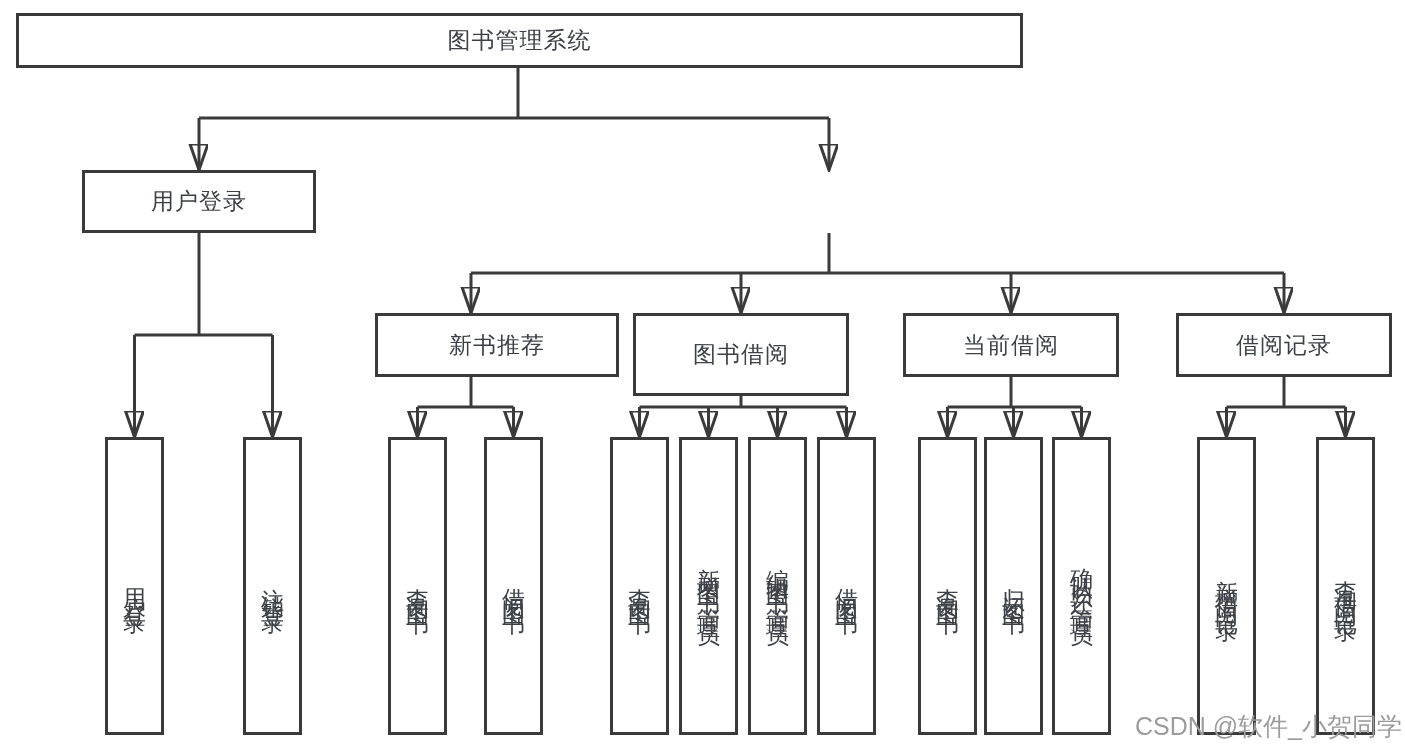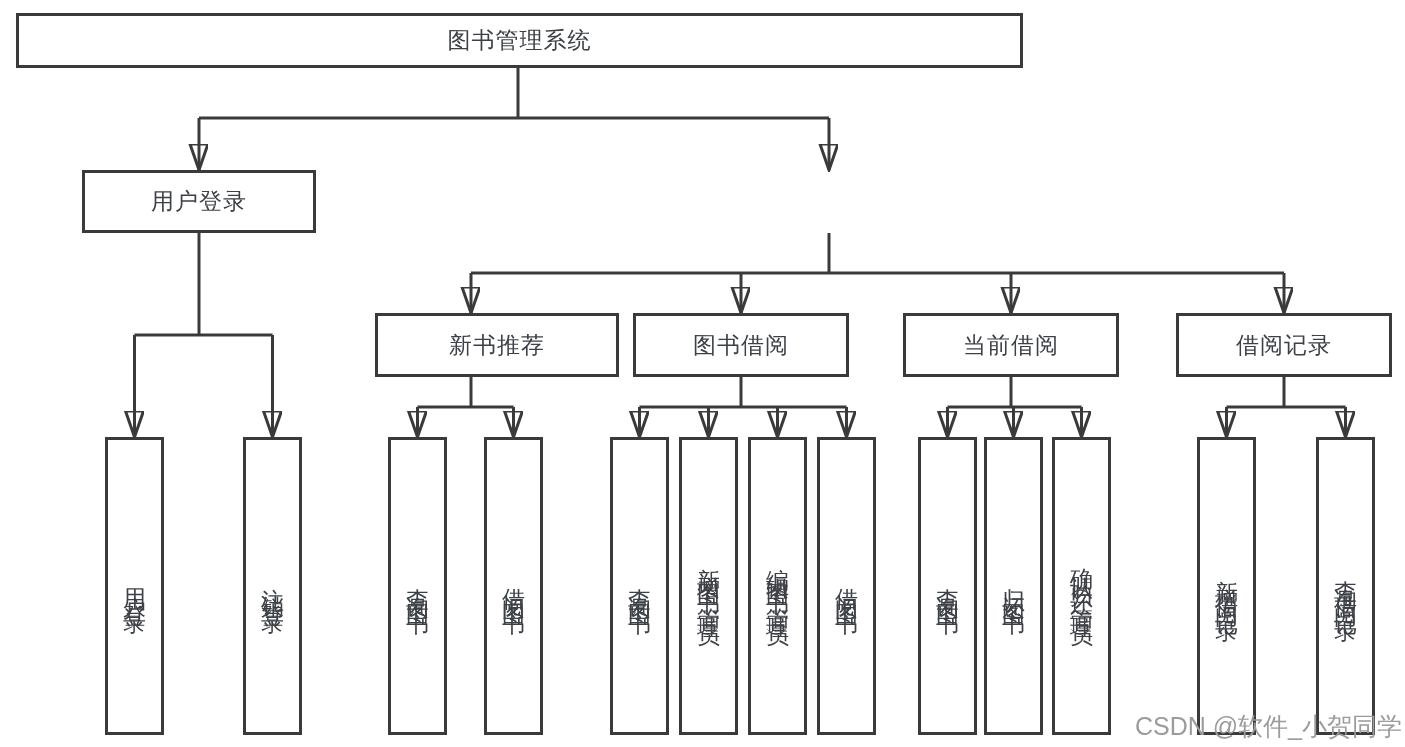--- a/index.html
+++ b/index.html
@@ -46,21 +46,21 @@
     line-height:1;
     letter-spacing:8px;
     color:var(--text);
     white-space:nowrap;
   }
   
   .n-root{left:16px;top:13px;width:1007px;height:55px;}
   .n-l2a{left:82px;top:170px;width:234px;height:63px;}
   .n-l2b{left:712px;top:170px;width:234px;height:63px;}
   .n-l3a{left:363px;top:313px;width:244px;height:64px;margin-left:12px;}
-  .n-l3b{left:633px;top:313px;width:216px;height:64px;}
+  .n-l3b{left:633px;top:313px;width:216px;height:83px;}
   .n-l3c{left:903px;top:313px;width:216px;height:64px;font-family:Liberation Mono, monospace;}
   .n-l3d{left:1176px;top:313px;width:216px;height:64px;}
   .leaf{top:437px;width:59px;height:298px;}
   .n-f1{left:105px;}  .n-f2{left:243px;}
   .n-f3{left:388px;}  .n-f4{left:484px;}
   .n-f5{left:610px;}  .n-f6{left:679px;}
   .n-f7{left:748px;}  .n-f8{left:817px;}
   .n-f9{left:918px;}  .n-f10{left:984px;} .n-f11{left:1052px;}
   .n-f12{left:1197px;}.n-f13{left:1316px;}
   .watermark{

